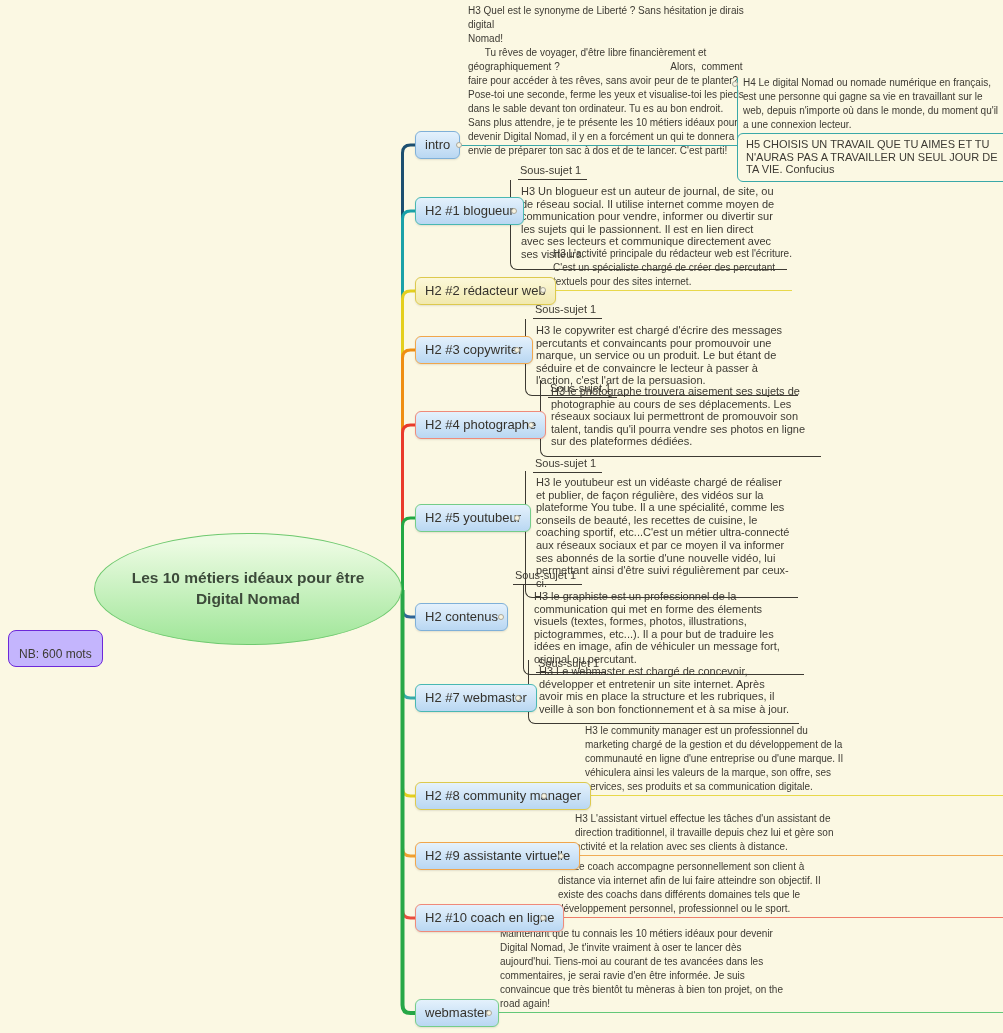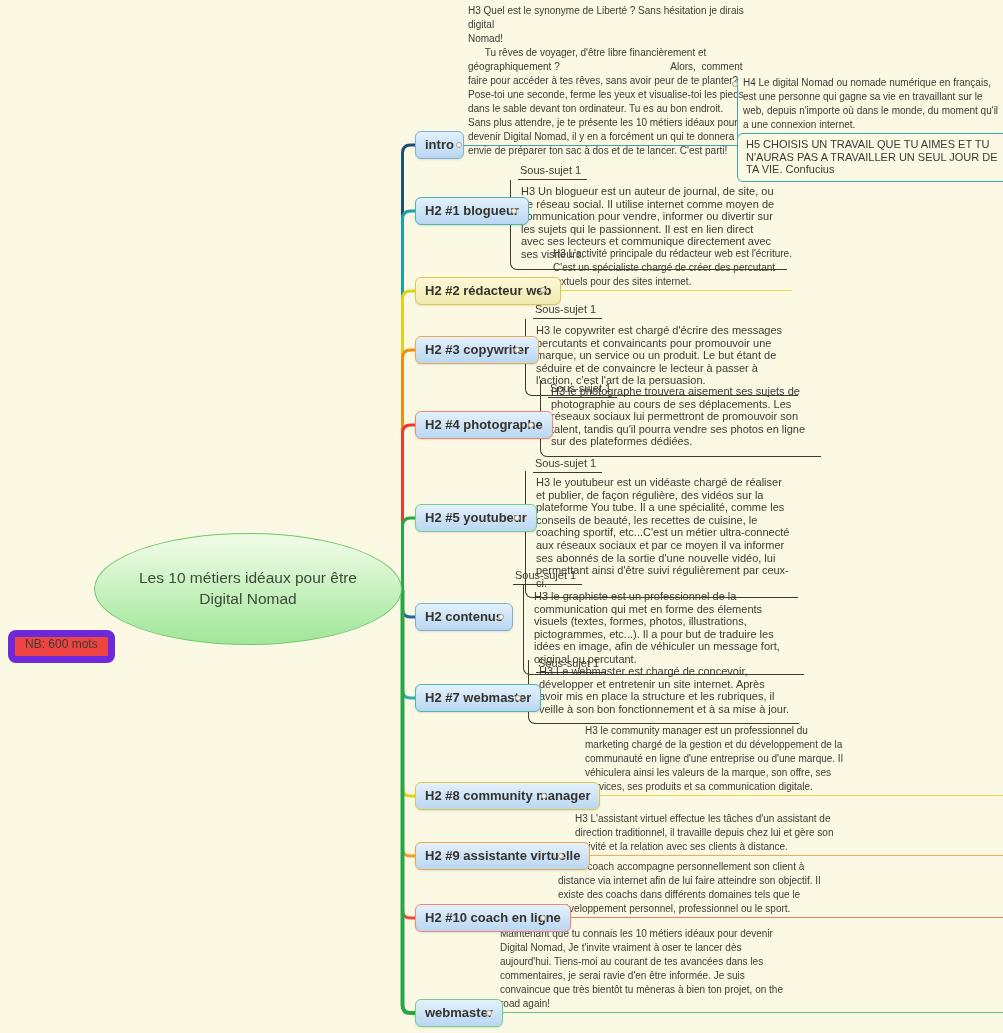--- a/index.html
+++ b/index.html
@@ -9,21 +9,20 @@
     font-family:"Liberation Sans","DejaVu Sans",sans-serif;
     color:#3d3a33;
   }
   #edges{position:absolute;left:0;top:0;z-index:0}
   .node{
     position:absolute;left:415px;transform:translateY(-50%);z-index:2;
     background:linear-gradient(180deg,#e4f1fc,#b9d7f2);
     border:1.4px solid #7fb0d8;border-radius:6px;
     padding:5px 9px 6px;font-size:13px;white-space:nowrap;color:#35322c;
     box-shadow:0 1px 2px rgba(0,0,0,.10);
-    font-weight:bold;
   }
   .node-yellow{background:linear-gradient(180deg,#fcf8d9,#f1e9ae)}
   .bc-blue{border-color:#7fb0d8}.bc-teal{border-color:#49b8b3}.bc-yellow{border-color:#ddc94e}
   .bc-orange{border-color:#f0a64c}.bc-red{border-color:#ef8a7a}.bc-green{border-color:#74cd89}
   .h3box{
     position:absolute;z-index:1;font-size:11px;line-height:12.6px;
     border-left:1.4px solid;border-bottom:1.4px solid;
     border-bottom-left-radius:7px;padding:5px 8px 8px 10px;
   }
   .subj{
@@ -36,27 +35,27 @@
   .vline{position:absolute;z-index:1;border-left:1.4px solid #3aa8a8}
   .dot{
     position:absolute;z-index:3;width:6px;height:6px;box-sizing:border-box;
     border:1px solid #a9a79b;border-radius:50%;background:#f7f4e2;
   }
   .root-ellipse{
     position:absolute;left:94px;top:533px;width:306px;height:110px;z-index:2;
     border-radius:50%;border:1.5px solid #6fc96f;
     background:linear-gradient(180deg,#ecfbe2 8%,#a3e79c 96%);
     display:flex;align-items:center;justify-content:center;text-align:center;
-    font-weight:normal;font-size:15.5px;line-height:1.35;color:#3c4a3a;
+    font-weight:bold;font-size:15.5px;line-height:1.35;color:#3c4a3a;
     white-space:pre-line;
   }
   .nb-box{
     position:absolute;left:8px;top:630px;z-index:2;
-    background:#ef4444;border:7px solid #6d28d9;border-radius:8px;
-    padding:0 10px 5px;font-size:12px;color:#3d3a33;
+    background:#c4b5fd;border:1px solid #6d28d9;border-radius:8px;
+    padding:16px 10px 5px;font-size:12px;color:#3d3a33;
   }
   .h5box{
     position:absolute;left:737px;top:133px;width:264px;z-index:1;
     border:1.4px solid #3aa8a8;border-radius:6px;
     padding:4px 8px 5px;font-size:11px;line-height:12.6px;
   }
 </style>
 </head>
 <body>
 
@@ -82,21 +81,21 @@
 <div class="nb-box">NB: 600 mots</div>
 
 <div class="node bc-blue" style="top:145px">intro</div>
 <div class="txt pre" style="left:468px;top:4px;width:278px">H3 Quel est le synonyme de Liberté ? Sans hésitation je dirais
 digital
 Nomad!
       Tu rêves de voyager, d'être libre financièrement et
 géographiquement ?                                        Alors,  comment faire pour accéder à tes rêves, sans avoir peur de te planter? Pose-toi une seconde, ferme les yeux et visualise-toi les pieds dans le sable devant ton ordinateur. Tu es au bon endroit. Sans plus attendre, je te présente les 10 métiers idéaux pour devenir Digital Nomad, il y en a forcément un qui te donnera envie de préparer ton sac à dos et de te lancer. C'est parti!</div>
 <div class="uline" style="left:458px;top:145px;width:280px;border-color:#3aa8a8"></div>
 <div class="vline" style="left:737px;top:78px;height:68px"></div>
-<div class="txt" style="left:743px;top:76px;width:256px">H4 Le digital Nomad ou nomade numérique en français, est une personne qui gagne sa vie en travaillant sur le web, depuis n'importe où dans le monde, du moment qu'il a une connexion internet.</div>
+<div class="txt" style="left:743px;top:76px;width:256px">H4 Le digital Nomad ou nomade numérique en français, est une personne qui gagne sa vie en travaillant sur le web, depuis n'importe où dans le monde, du moment qu'il a une connexion lecteur.</div>
 <div class="h5box">H5 CHOISIS UN TRAVAIL QUE TU AIMES ET TU N'AURAS PAS A TRAVAILLER UN SEUL JOUR DE TA VIE. Confucius</div>
 
 <div class="node bc-teal" style="top:211px">H2 #1 blogueur</div>
 <div class="subj bc-teal" style="left:518px;top:164px">Sous-sujet 1</div>
 <div class="h3box bc-teal" style="left:510px;top:180px;width:258px">H3 Un blogueur est un auteur de journal, de site, ou de réseau social. Il utilise internet comme moyen de communication pour vendre, informer ou divertir sur les sujets qui le passionnent. Il est en lien direct avec ses lecteurs et communique directement avec ses visiteurs.</div>
 
 <div class="node node-yellow bc-yellow" style="top:291px">H2 #2 rédacteur web</div>
 <div class="txt" style="left:553px;bottom:744px;width:250px">H3 L'activité principale du rédacteur web est l'écriture. C'est un spécialiste chargé de créer des percutant textuels pour des sites internet.</div>
 <div class="uline" style="left:545px;top:290px;width:247px;border-color:#e8d84a"></div>
 

